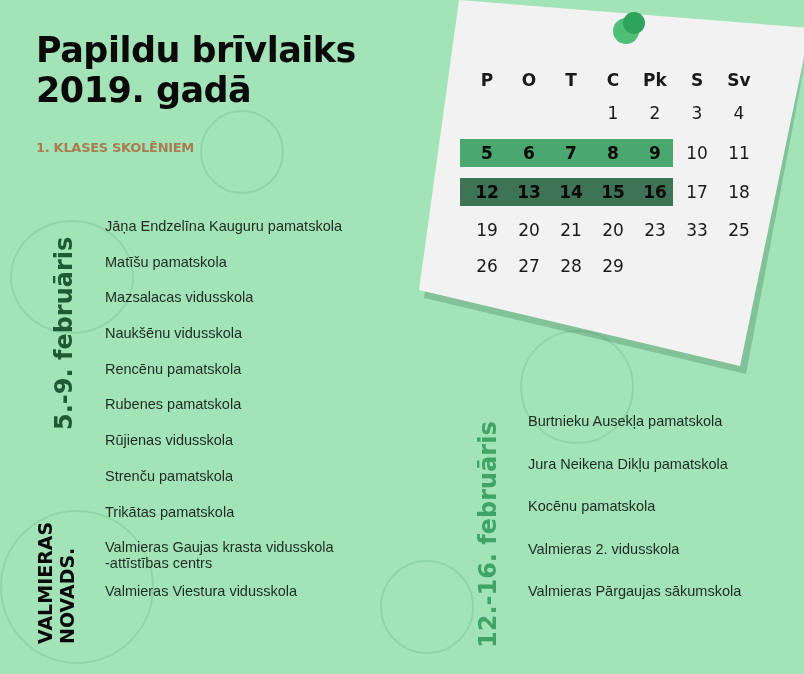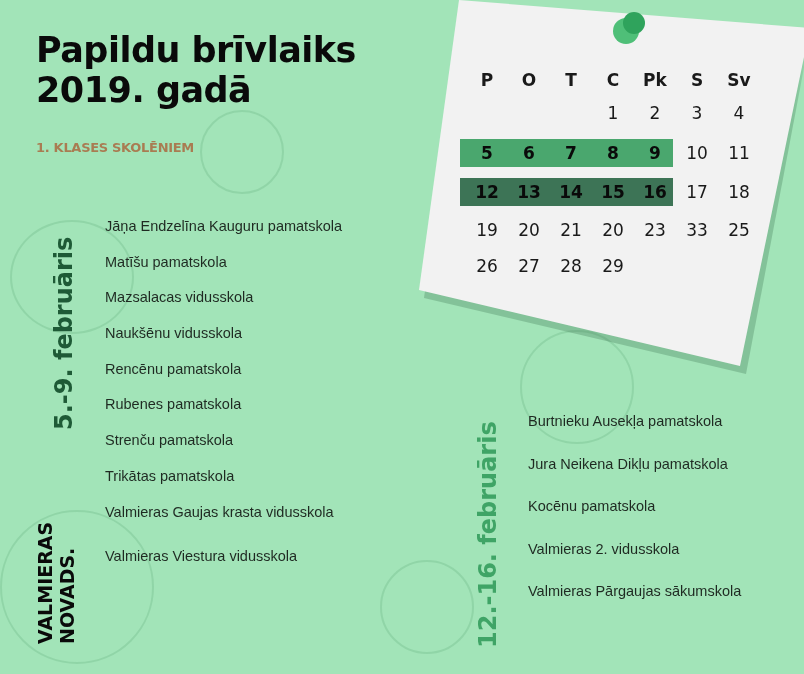--- a/index.html
+++ b/index.html
@@ -54,24 +54,26 @@
 </div>
 <div class="vlabel vlabel-b">12.-16. februāris</div>
 
 <ul class="list list-a">
   <li>Jāņa Endzelīna Kauguru pamatskola</li>
   <li>Matīšu pamatskola</li>
   <li>Mazsalacas vidusskola</li>
   <li>Naukšēnu vidusskola</li>
   <li>Rencēnu pamatskola</li>
   <li>Rubenes pamatskola</li>
+  <li>Rūjienas vidusskola</li>
   <li>Strenču pamatskola</li>
   <li>Trikātas pamatskola</li>
   <li class="two">
     <div>Valmieras Gaujas krasta vidusskola</div>
+    <div>-attīstības centrs</div>
   </li>
   <li>Valmieras Viestura vidusskola</li>
 </ul>
 
 <ul class="list list-b">
   <li>Burtnieku Ausekļa pamatskola</li>
   <li>Jura Neikena Dikļu pamatskola</li>
   <li>Kocēnu pamatskola</li>
   <li>Valmieras 2. vidusskola</li>
   <li>Valmieras Pārgaujas sākumskola</li>

